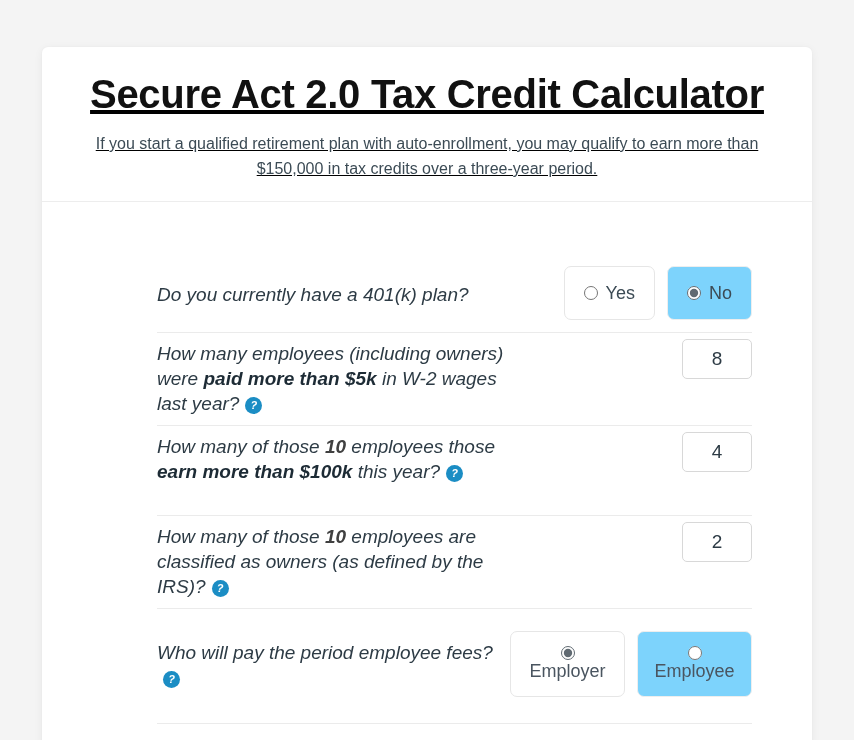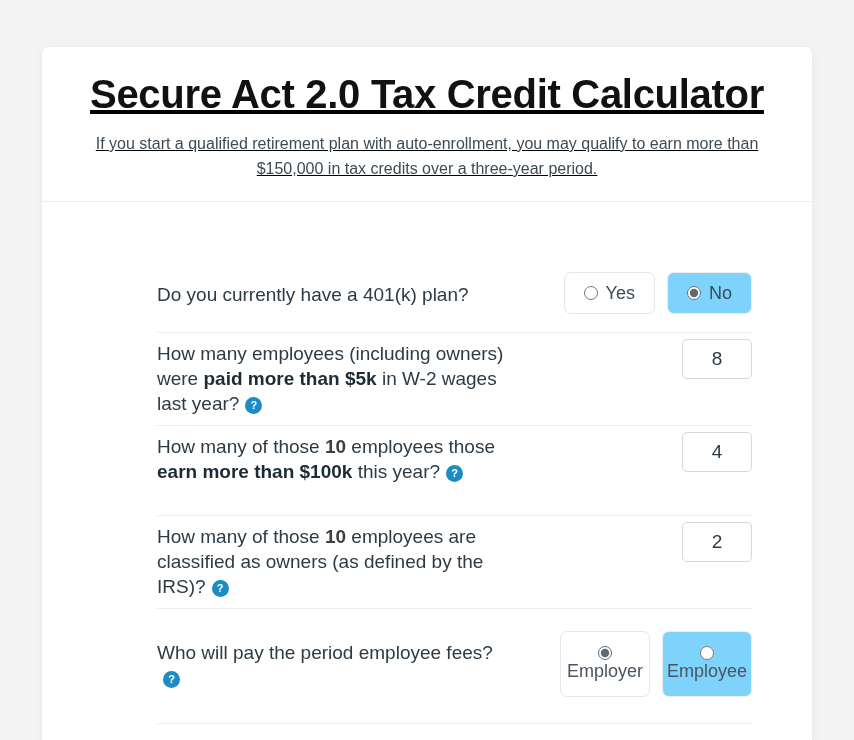--- a/index.html
+++ b/index.html
@@ -76,20 +76,21 @@
     padding-bottom: 22px;
     align-items: center;
   }
 
   .question-text {
     font-size: 19px;
     line-height: 25px;
     color: #2d3b45;
     max-width: 350px;
     padding-top: 2px;
+    font-style: italic;
   }
   .question-text b {
     font-weight: bold;
     color: #1d2b35;
   }
   .question-text .hl {
     font-weight: bold;
     color: #404040;
   }
 
@@ -133,21 +134,21 @@
     outline: none;
     padding: 0;
   }
 
   
   .radio-option {
     display: flex;
     align-items: center;
     justify-content: flex-end;
     gap: 8px;
-    height: 42px;
+    height: 54px;
     padding: 0 19px;
     border-radius: 7px;
     background: #ffffff;
     border: 1px solid #e6e6e6;
     cursor: pointer;
     box-sizing: border-box;
   }
   .radio-option + .radio-option {
     margin-left: 12px;
   }
@@ -159,21 +160,21 @@
     font-size: 18px;
     color: #3c4b55;
   }
 
   
   .radio-option.stacked {
     flex-direction: column;
     justify-content: center;
     gap: 1px;
     height: 66px;
-    width: 90px;
+    width: 115px;
     padding: 0 10px;
   }
   .radio-option.stacked .radio-label {
     font-size: 18px;
     color: #4a5560;
   }
 
   input[type="radio"] {
     width: 14px;
     height: 14px;

